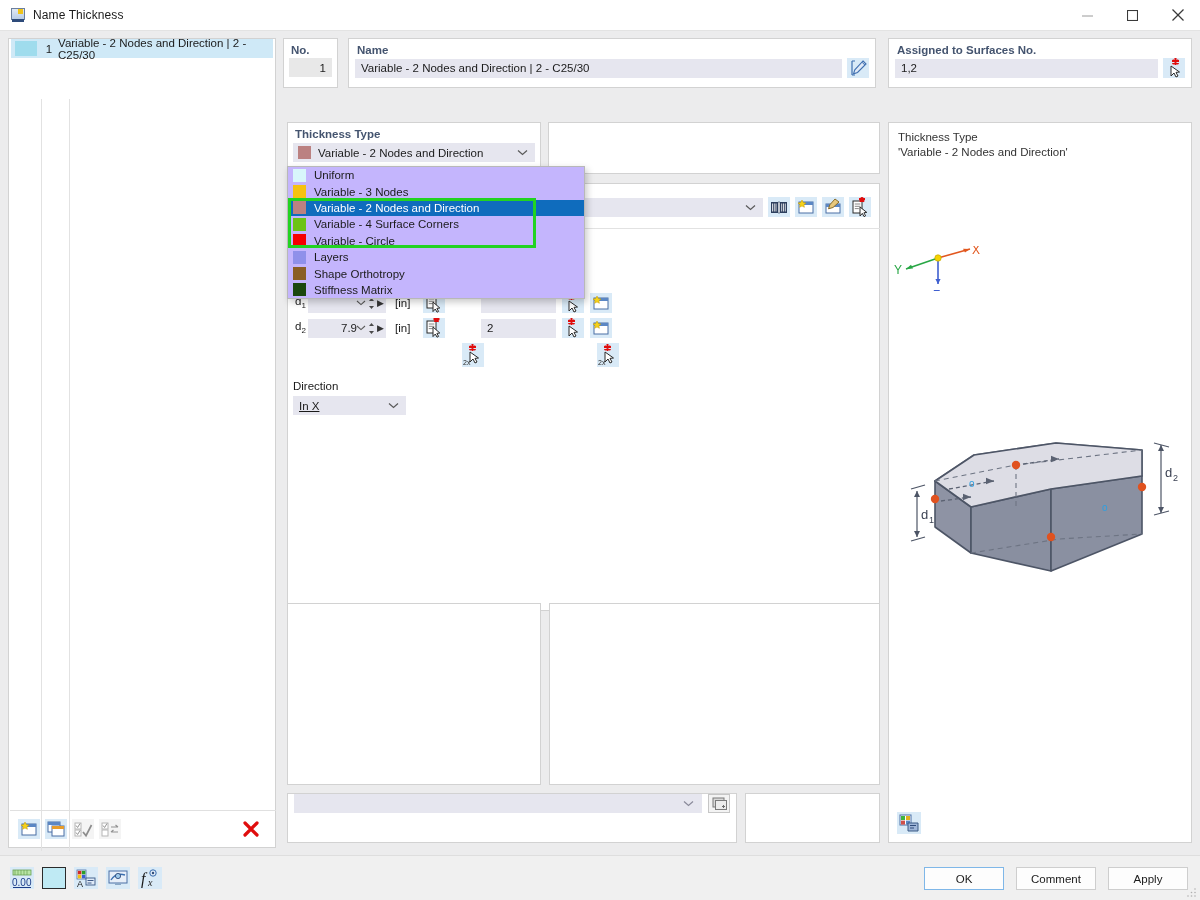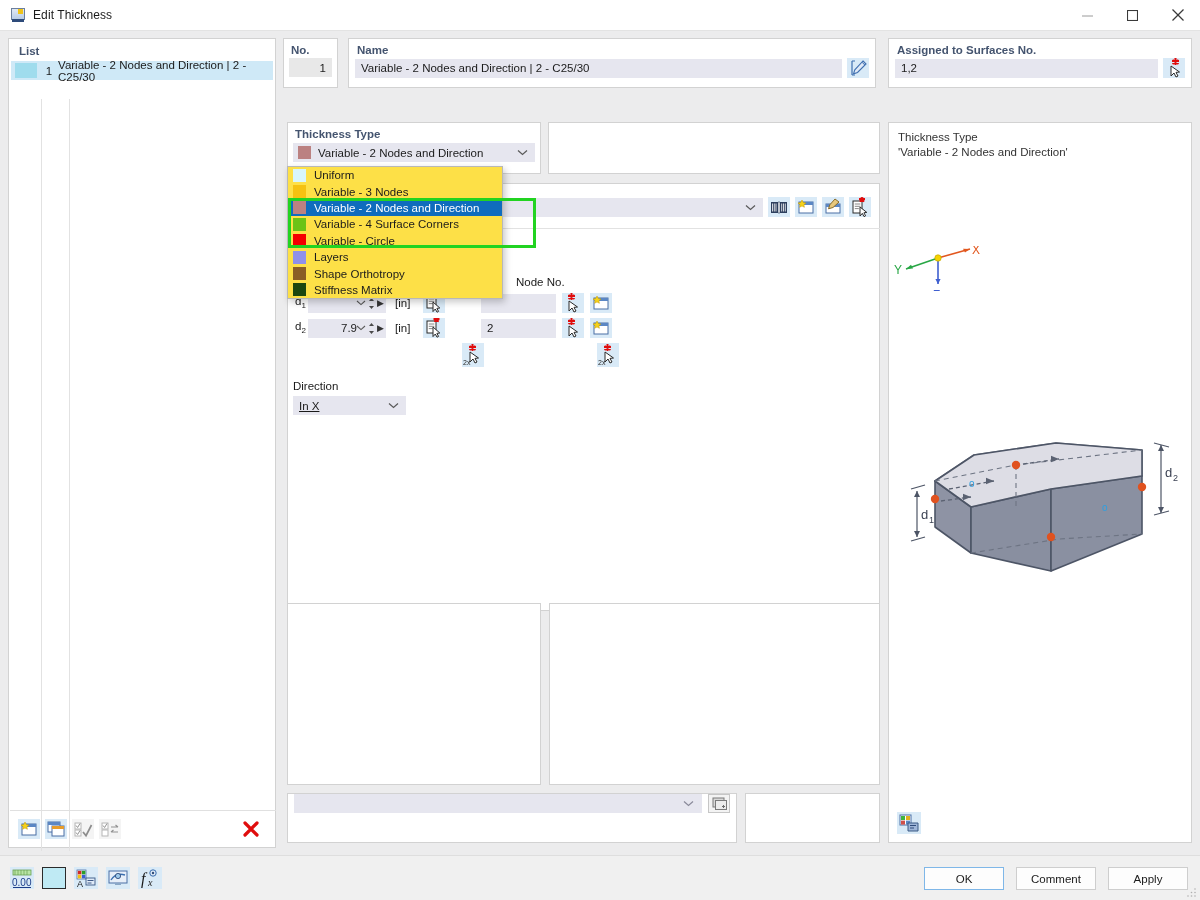--- a/index.html
+++ b/index.html
@@ -226,22 +226,22 @@
     width: 80px; height: 23px; background: #fdfdfd;
     border: 1px solid #cecece; font-size: 11.5px; color: #1b1b1b;
     display: flex; align-items: center; justify-content: center;
     font-family: "Liberation Sans", sans-serif;
   }
   .btn.primary { border: 1px solid #7fb7e8; }
   .grip { position: absolute; right: 3px; bottom: 3px; width: 11px; height: 11px; }
 
   
   .ddpopup {
-    position: absolute; left: 287px; top: 166px; width: 216px;
-    background: #fde047; border: 1px solid #b8b8b8;
+    position: absolute; left: 287px; top: 166px; width: 298px;
+    background: #c4b5fd; border: 1px solid #b8b8b8;
     box-shadow: 2px 3px 7px rgba(0,0,0,.22);
     z-index: 60;
   }
   .dditem {
     display: flex; align-items: center; height: 16.4px;
     padding-left: 5px; font-size: 11.5px; color: #1b1b1b;
   }
   .dditem.sel { background: #0f6cbd; color: #ffffff; }
   .dditem .sw { width: 13px; height: 13px; flex: none; margin-right: 8px; }
   .ddhighlight {
@@ -255,21 +255,21 @@
 <body>
 
 <div class="app">
 
   <div class="titlebar">
     <div class="appicon">
       <div class="ic-bg"></div>
         <div class="ic-dot"></div>
         <div class="ic-bar"></div>
     </div>
-    <div class="title">Edit Thickness</div>
+    <div class="title">Name Thickness</div>
     <div class="wctrls">
       <div class="wbtn">
         <svg width="11" height="11">
             <line x1="0" y1="6" x2="11" y2="6" stroke="#9a9a9a" stroke-width="1"></line>
           </svg>
       </div>
       <div class="wbtn">
         <svg width="11" height="11">
             <rect x="0.5" y="0.5" width="10" height="10" fill="none" stroke="#3a3a3a" stroke-width="1.1"></rect>
           </svg>
@@ -277,21 +277,20 @@
       <div class="wbtn">
         <svg width="12" height="12">
             <line x1="0.5" y1="0.5" x2="11.5" y2="11.5" stroke="#3a3a3a" stroke-width="1.2"></line>
             <line x1="11.5" y1="0.5" x2="0.5" y2="11.5" stroke="#3a3a3a" stroke-width="1.2"></line>
           </svg>
       </div>
     </div>
   </div>
 
   <div class="group" id="list-panel">
-    <div class="hdr"><span class="group-label">List</span></div>
     <div class="list-gridline"></div>
     <div class="list-gridline2"></div>
     <div class="list-rows">
       <div class="list-row">
         <div class="swatch" style="background: rgb(159, 220, 237);"></div>
         <div class="rownum">1</div>
         <div class="rowtext">Variable - 2 Nodes and Direction | 2 - C25/30</div>
       </div>
     </div>
     <div class="list-toolbar">

